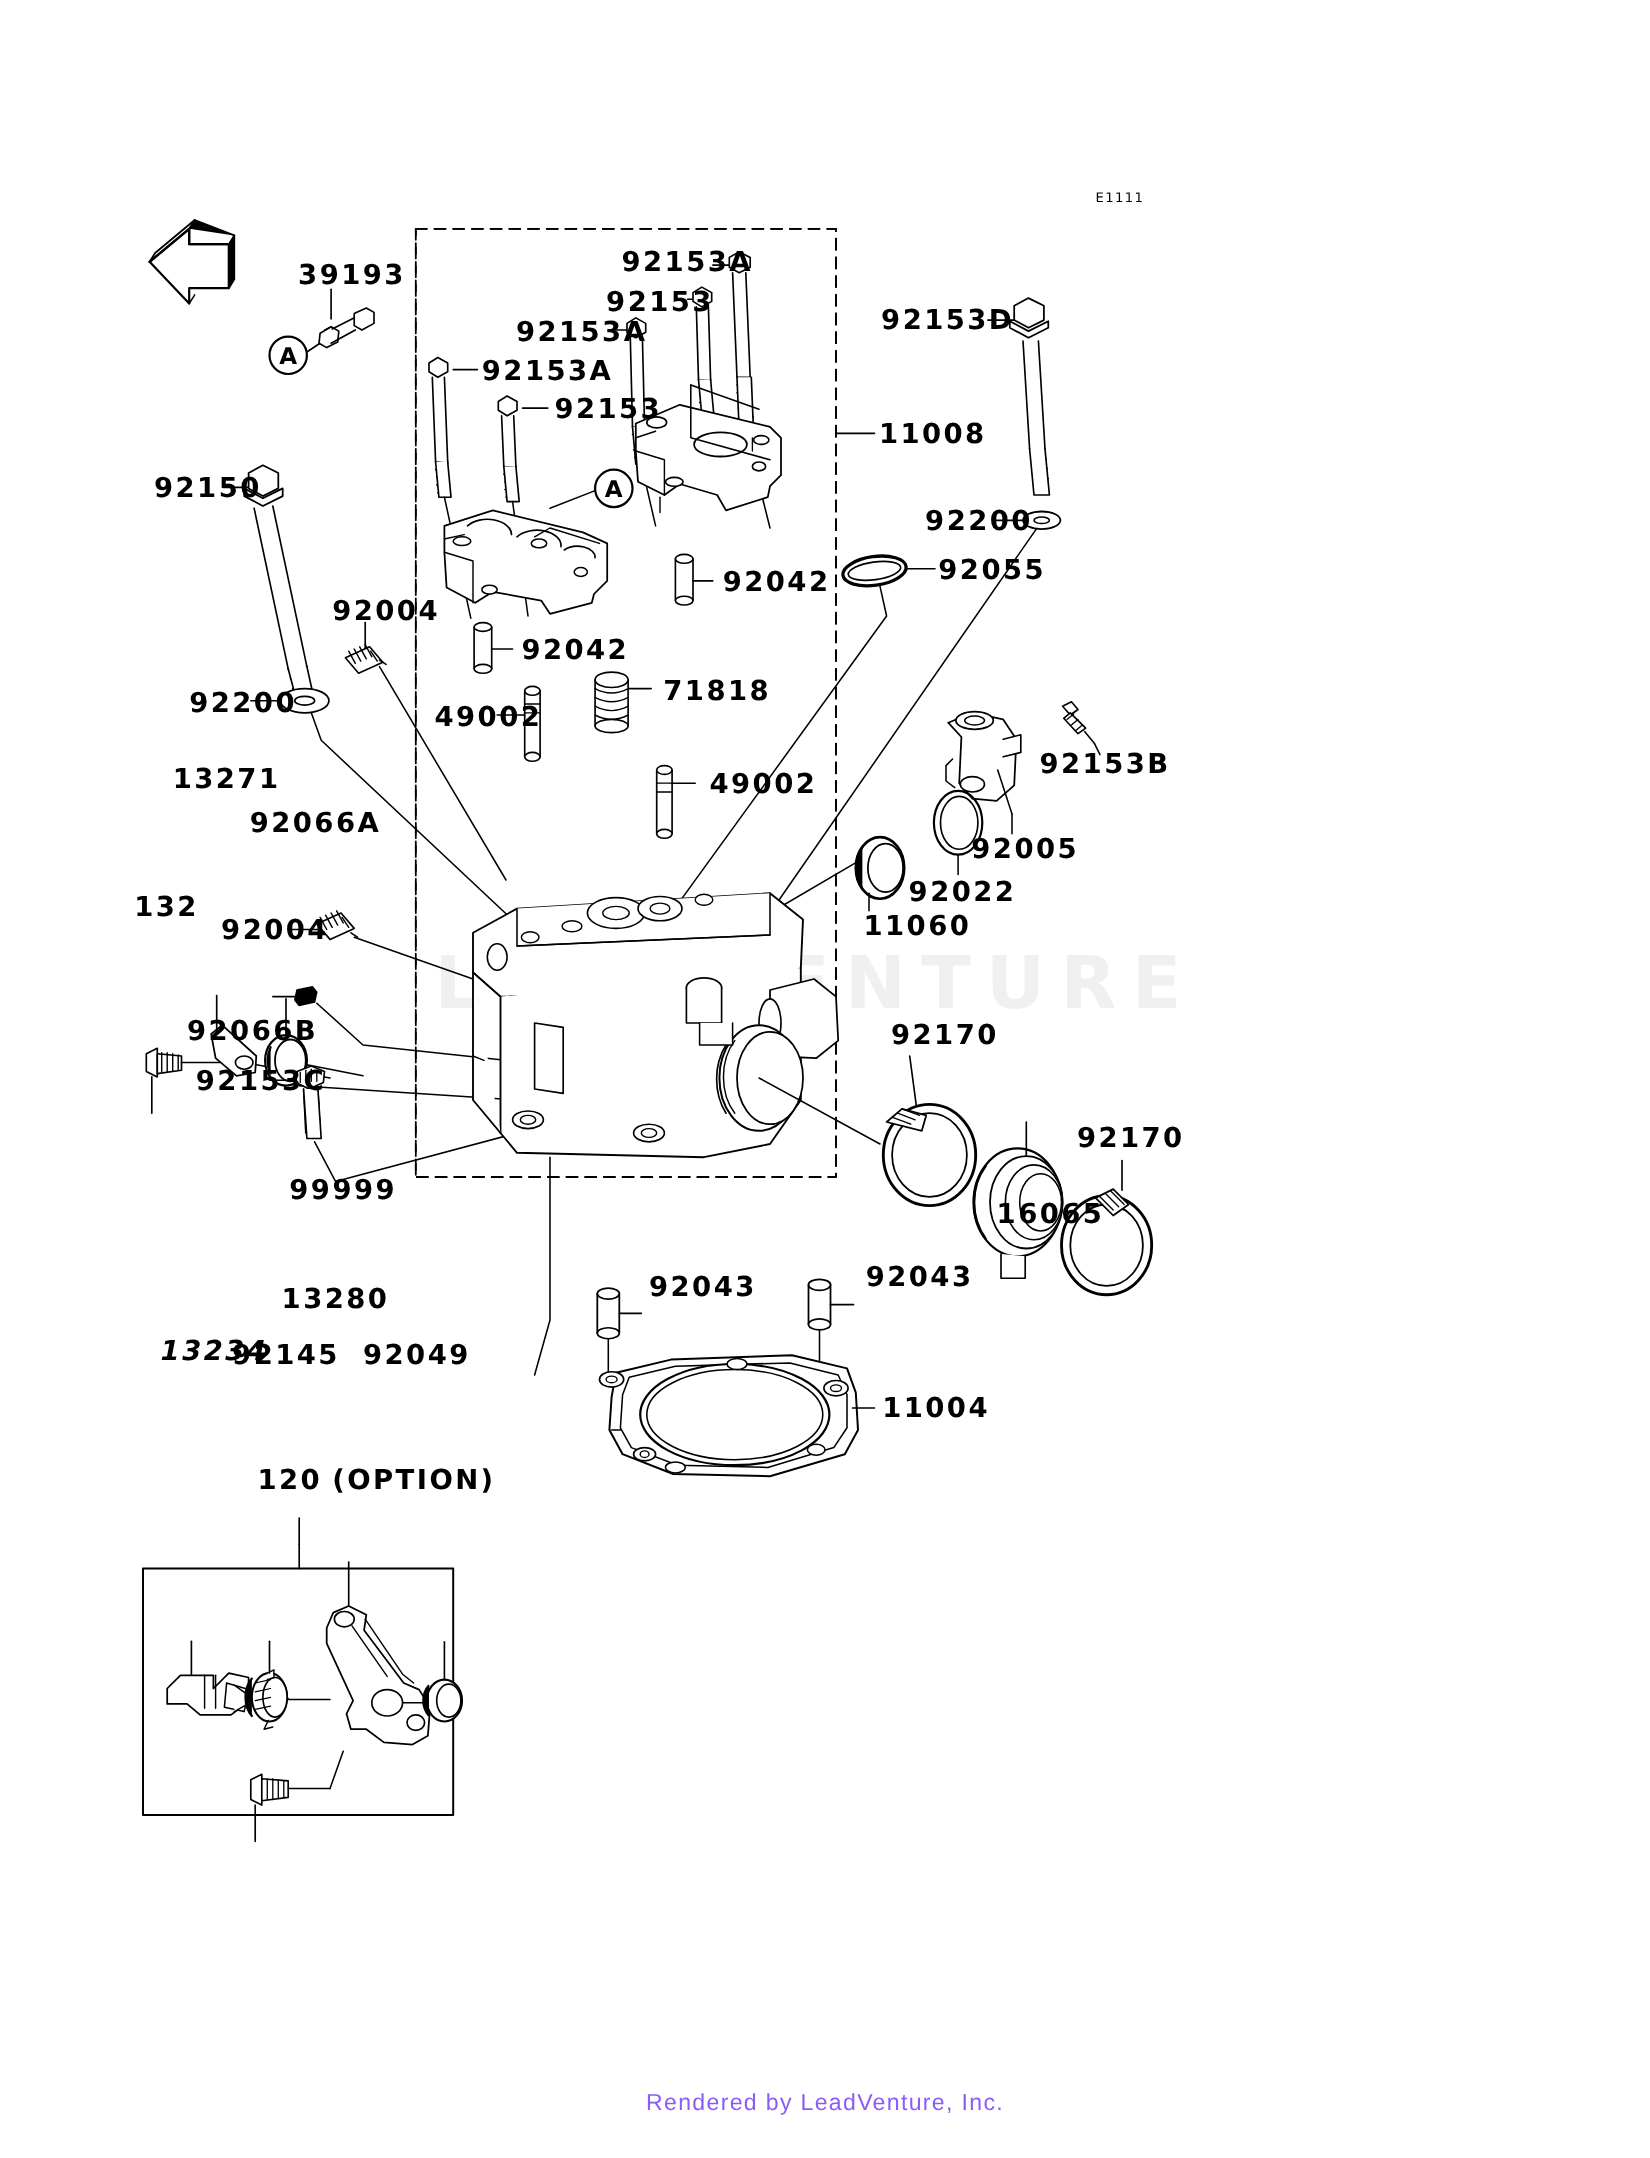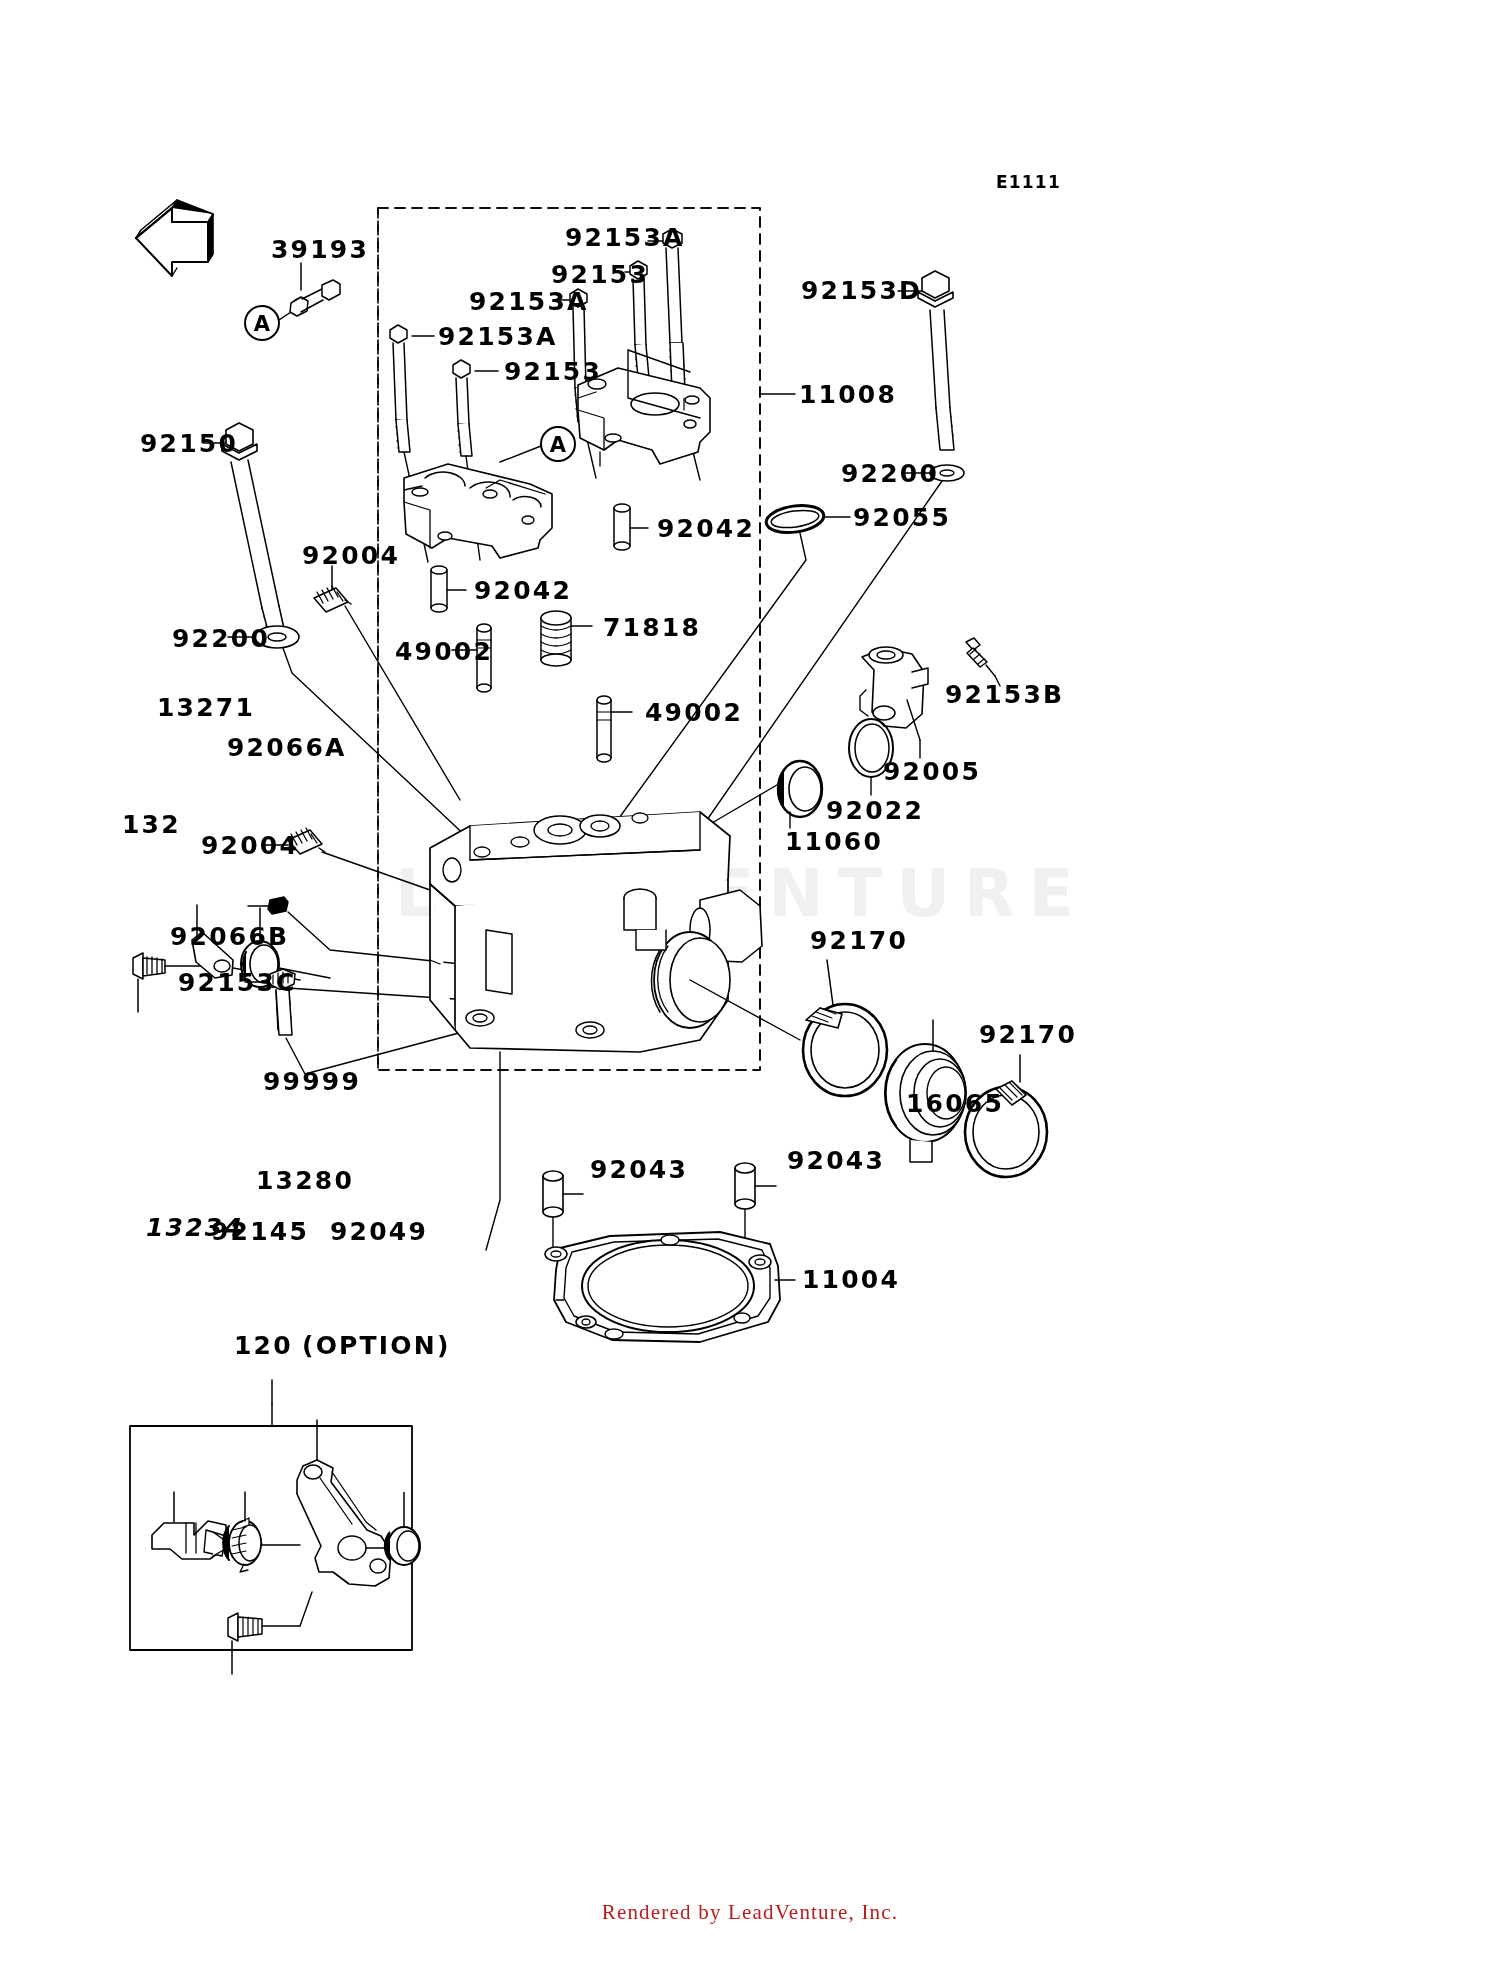--- a/index.html
+++ b/index.html
@@ -13,25 +13,25 @@
   .lbl{
     position:absolute;
     font-family:"DejaVu Sans", sans-serif;
     font-weight:bold;
     font-size:25px;
     letter-spacing:2.2px;
     white-space:nowrap;
     color:#000;
     line-height:1;
   }
-  .lbl.code{font-size:17px;letter-spacing:1.2px;font-weight:bold;}
+  .lbl.code{font-size:12px;letter-spacing:1.2px;font-weight:normal;}
   .footer{
     position:absolute;left:0;right:0;top:1900px;text-align:center;
-    font-family:Liberation Serif, serif;font-size:21px;letter-spacing:1.2px;
-    color:#b91c1c;
+    font-family:Liberation Sans, sans-serif;font-size:21px;letter-spacing:1.2px;
+    color:#8b5cf6;
   }
   .wm{
     position:absolute;
     font-family:"DejaVu Sans", sans-serif;
     font-weight:bold;
     color:#f0f0f0;
     letter-spacing:14px;
     user-select:none;
   }
   .wm1{left:395px;top:855px;font-size:66px;}

